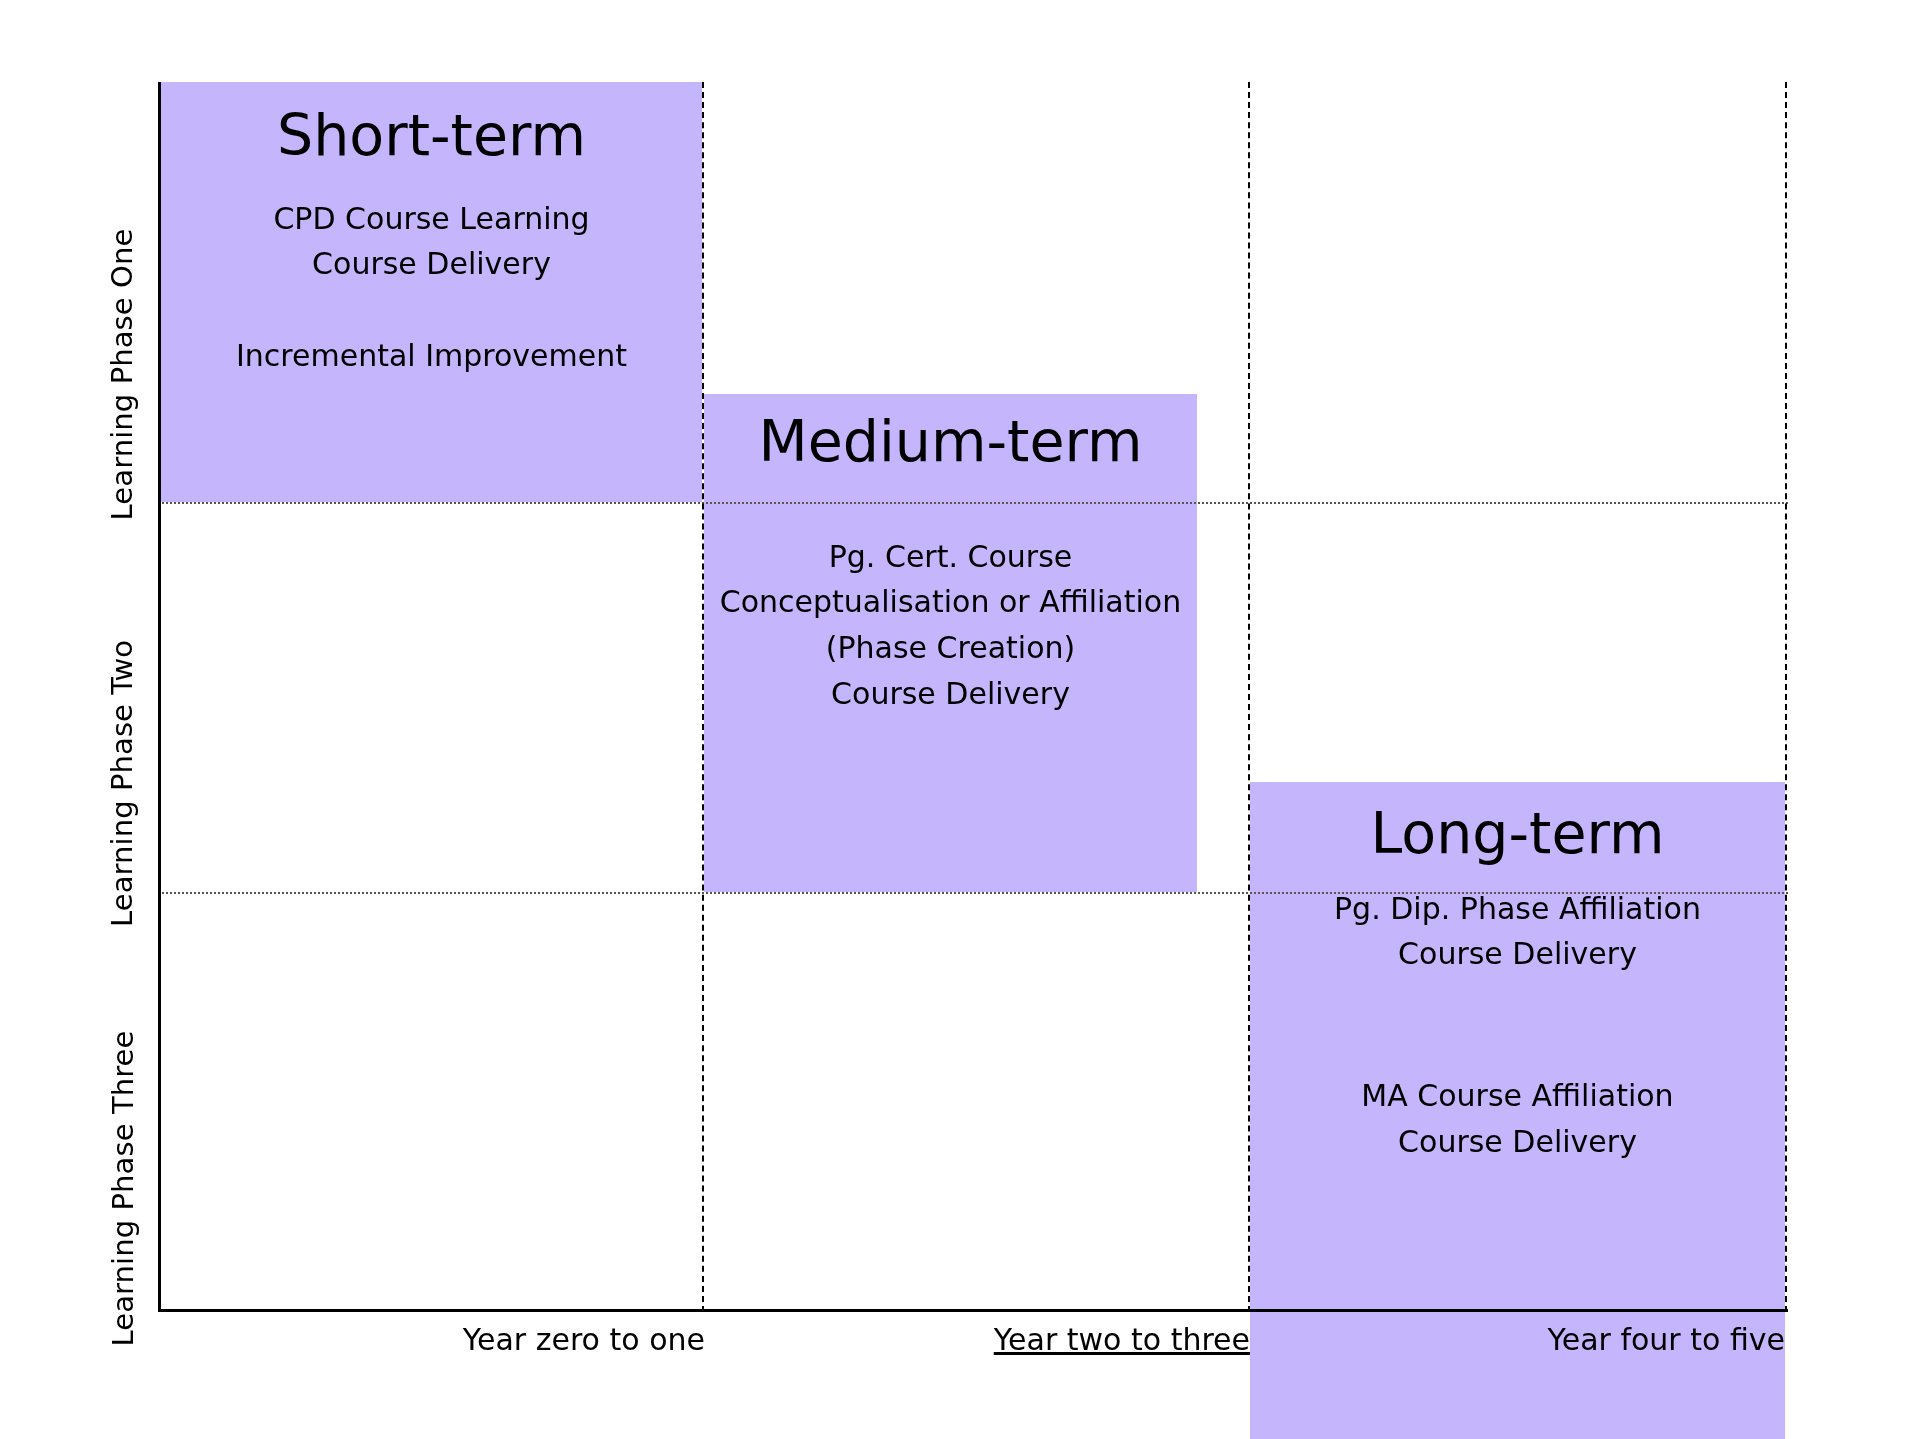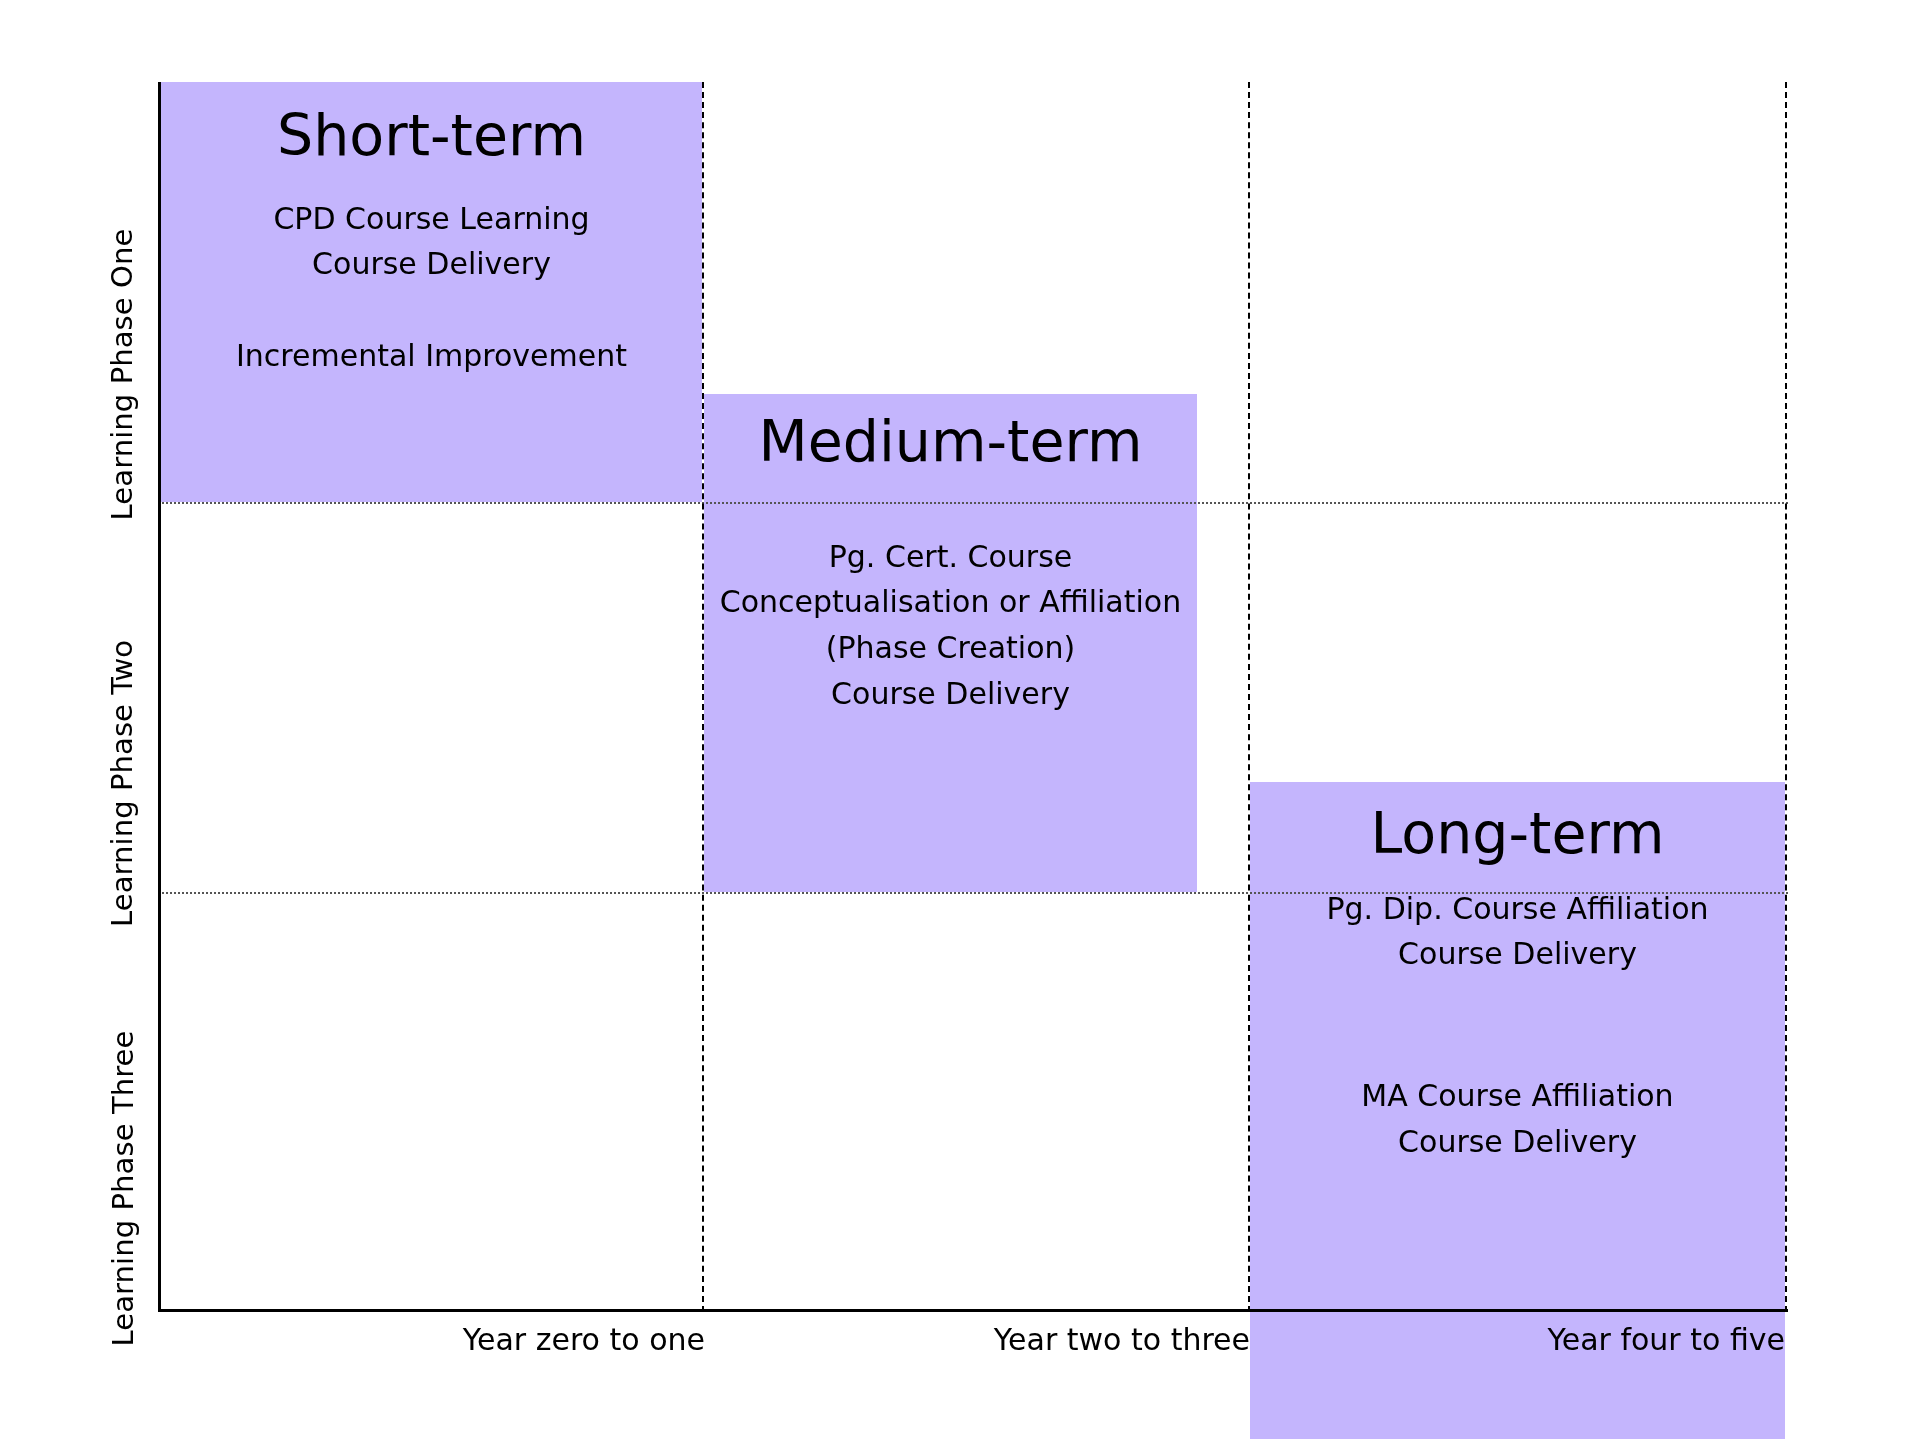--- a/index.html
+++ b/index.html
@@ -152,21 +152,21 @@
   }
   .x-label{
     position:absolute;
     top:0;
     text-align:right;
     font-size:30px;
     line-height:1.2;
     white-space:nowrap;
   }
   .x-label-1{ left:0px;   width:547px; }
-  .x-label-2{ left:546px; width:546px; }
+  .x-label-2{ left:546px; width:546px;text-decoration:underline; }
   .x-label-3{ left:1092px;width:535px; }
 </style>
 </head>
 <body>
 
 <div class="diagram">
 
   <div class="y-axis-labels">
     <div class="y-label y-label-one">
       <span>Learning Phase One</span>
@@ -198,21 +198,21 @@
         <div class="line">Pg. Cert. Course</div>
         <div class="line">Conceptualisation or Affiliation</div>
         <div class="line">(Phase Creation)</div>
         <div class="line">Course Delivery</div>
       </div>
     </div>
 
     <div class="block block-long">
       <div class="block-title">Long-term</div>
       <div class="block-lines grp-1">
-        <div class="line">Pg. Dip. Course Affiliation</div>
+        <div class="line">Pg. Dip. Phase Affiliation</div>
         <div class="line">Course Delivery</div>
       </div>
       <div class="block-lines grp-2">
         <div class="line">MA Course Affiliation</div>
         <div class="line">Course Delivery</div>
       </div>
     </div>
 
     <div class="h-div h-div-1"></div>
     <div class="h-div h-div-2"></div>

